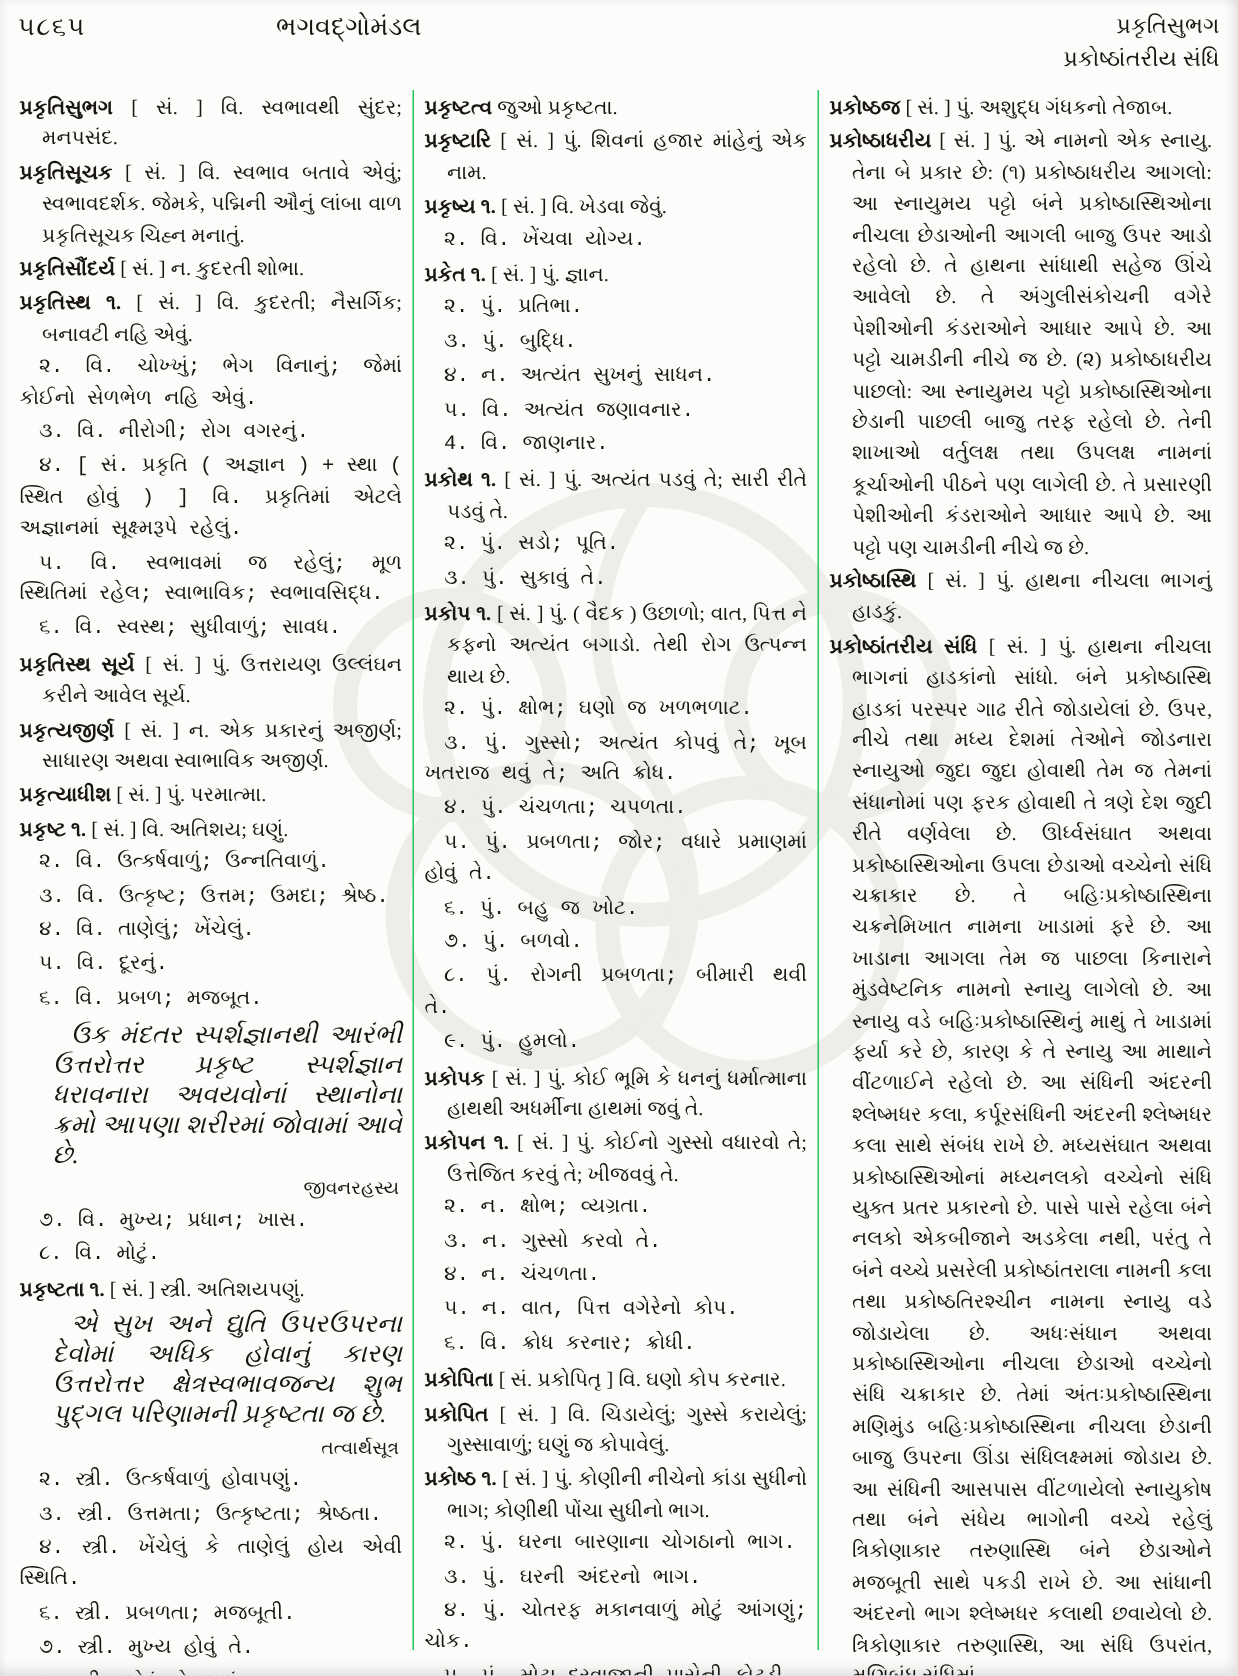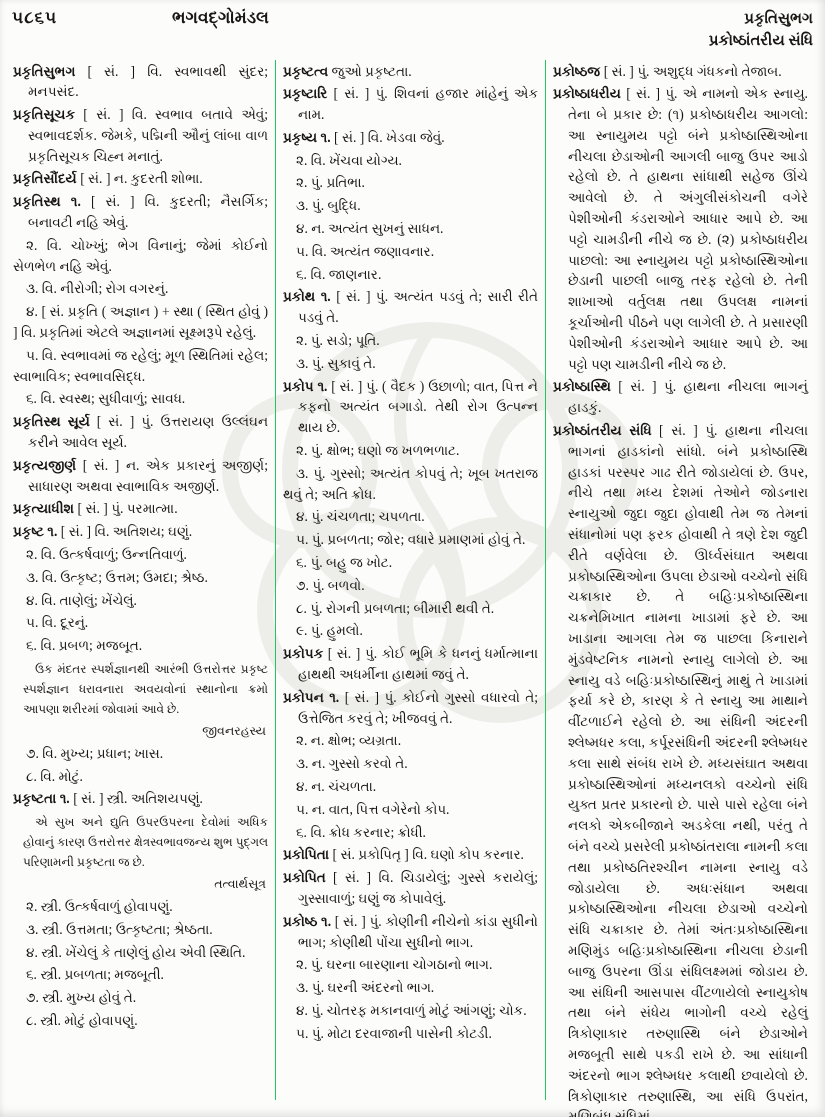--- a/index.html
+++ b/index.html
@@ -11,40 +11,41 @@
     box-shadow:inset -3px -4px 8px rgba(0,0,0,.10), inset 2px 2px 5px rgba(0,0,0,.04);
     font-family:"Liberation Serif","DejaVu Serif",serif;
     color:#181512;
     overflow:hidden;
   }
   .watermark{position:absolute;left:0;top:0;width:825px;height:1117px;z-index:0;pointer-events:none;}
   .header{
     position:relative;z-index:1;
     display:flex;align-items:flex-start;
     padding:8px 12px 2px 12px;
-    font-weight:bold;
+    font-weight:normal;
+    gap:12px;
   }
   .page-number{width:160px;font-size:17px;letter-spacing:1px;}
   .book-title{flex:1;text-align:left;font-size:17px;}
   .guide-words{width:220px;text-align:right;font-size:15px;line-height:1.45;}
   .guide-words div{white-space:nowrap;}
   .cols{
     position:relative;z-index:1;
     display:flex;
     padding:6px 10px 0 6px;
     height:1040px;
   }
   .col{flex:1;padding:0 7px;font-size:13.6px;line-height:20.8px;text-align:justify;}
   .col + .col{border-left:1px solid #22c55e;}
   .blk{margin:2px 0;}
   .blk .hw{font-weight:bold;}
   .entry{padding-left:15px;text-indent:-15px;}
-  .sense{text-indent:13px;}
+  .sense{text-indent:13px;font-family:Liberation Mono, monospace;}
   .crossref{padding-left:15px;text-indent:-15px;}
-  .quote{margin-left:10px;text-indent:12px;font-size:12px;line-height:20px;}
+  .quote{margin-left:22px;text-indent:12px;font-size:17px;line-height:20px;font-style:italic;}
   .citation{text-align:right;font-size:12.5px;margin:0 2px 2px 0;font-style:normal;}
 </style>
 </head>
 <body>
 
 <div class="page">
 
   <svg class="watermark" viewBox="0 0 825 1117" aria-hidden="true">
     <g fill="none" stroke="#ececе8" stroke-opacity="0"></g>
     <g fill="none" stroke="#ededea" stroke-width="16">
@@ -98,25 +99,26 @@
         <p class="blk sense"><span>૪. સ્ત્રી. ખેંચેલું કે તાણેલું હોય એવી સ્થિતિ.</span></p>
         <p class="blk sense"><span>૬. સ્ત્રી. પ્રબળતા; મજબૂતી.</span></p>
         <p class="blk sense"><span>૭. સ્ત્રી. મુખ્ય હોવું તે.</span></p>
         <p class="blk sense"><span>૮. સ્ત્રી. મોટું હોવાપણું.</span></p>
       </div>
     <div class="col">
         <p class="blk crossref"><b class="hw">પ્રકૃષ્ટત્વ</b> <span>જુઓ પ્રકૃષ્ટતા.</span></p>
         <p class="blk entry"><b class="hw">પ્રકૃષ્ટારિ</b> <span>[ સં. ] પું. શિવનાં હજાર માંહેનું એક નામ.</span></p>
         <p class="blk entry"><b class="hw">પ્રકૃષ્ય ૧.</b> <span>[ સં. ] વિ. ખેડવા જેવું.</span></p>
         <p class="blk sense"><span>૨. વિ. ખેંચવા યોગ્ય.</span></p>
+        <p class="blk entry"><b class="hw">પ્રકેત ૧.</b> <span>[ સં. ] પું. જ્ઞાન.</span></p>
         <p class="blk sense"><span>૨. પું. પ્રતિભા.</span></p>
         <p class="blk sense"><span>૩. પું. બુદ્ધિ.</span></p>
         <p class="blk sense"><span>૪. ન. અત્યંત સુખનું સાધન.</span></p>
         <p class="blk sense"><span>૫. વિ. અત્યંત જણાવનાર.</span></p>
-        <p class="blk sense"><span>૬. વિ. જાણનાર.</span></p>
+        <p class="blk sense"><span>4. વિ. જાણનાર.</span></p>
         <p class="blk entry"><b class="hw">પ્રકોથ ૧.</b> <span>[ સં. ] પું. અત્યંત પડવું તે; સારી રીતે પડવું તે.</span></p>
         <p class="blk sense"><span>૨. પું. સડો; પૂતિ.</span></p>
         <p class="blk sense"><span>૩. પું. સુકાવું તે.</span></p>
         <p class="blk entry"><b class="hw">પ્રકોપ ૧.</b> <span>[ સં. ] પું. ( વૈદક ) ઉછાળો; વાત, પિત્ત ને કફનો અત્યંત બગાડો. તેથી રોગ ઉત્પન્ન થાય છે.</span></p>
         <p class="blk sense"><span>૨. પું. ક્ષોભ; ઘણો જ ખળભળાટ.</span></p>
         <p class="blk sense"><span>૩. પું. ગુસ્સો; અત્યંત કોપવું તે; ખૂબ ખતરાજ થવું તે; અતિ ક્રોધ.</span></p>
         <p class="blk sense"><span>૪. પું. ચંચળતા; ચપળતા.</span></p>
         <p class="blk sense"><span>૫. પું. પ્રબળતા; જોર; વધારે પ્રમાણમાં હોવું તે.</span></p>
         <p class="blk sense"><span>૬. પું. બહુ જ ખોટ.</span></p>
         <p class="blk sense"><span>૭. પું. બળવો.</span></p>

